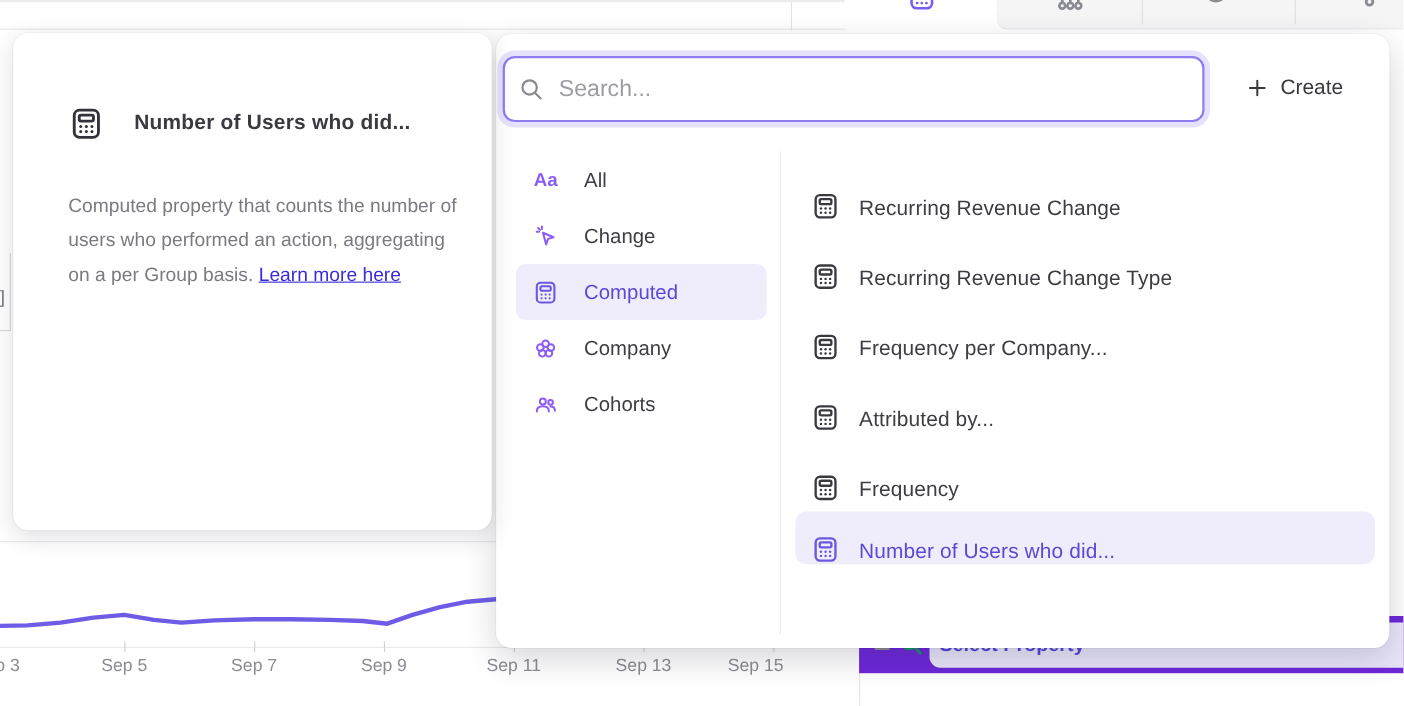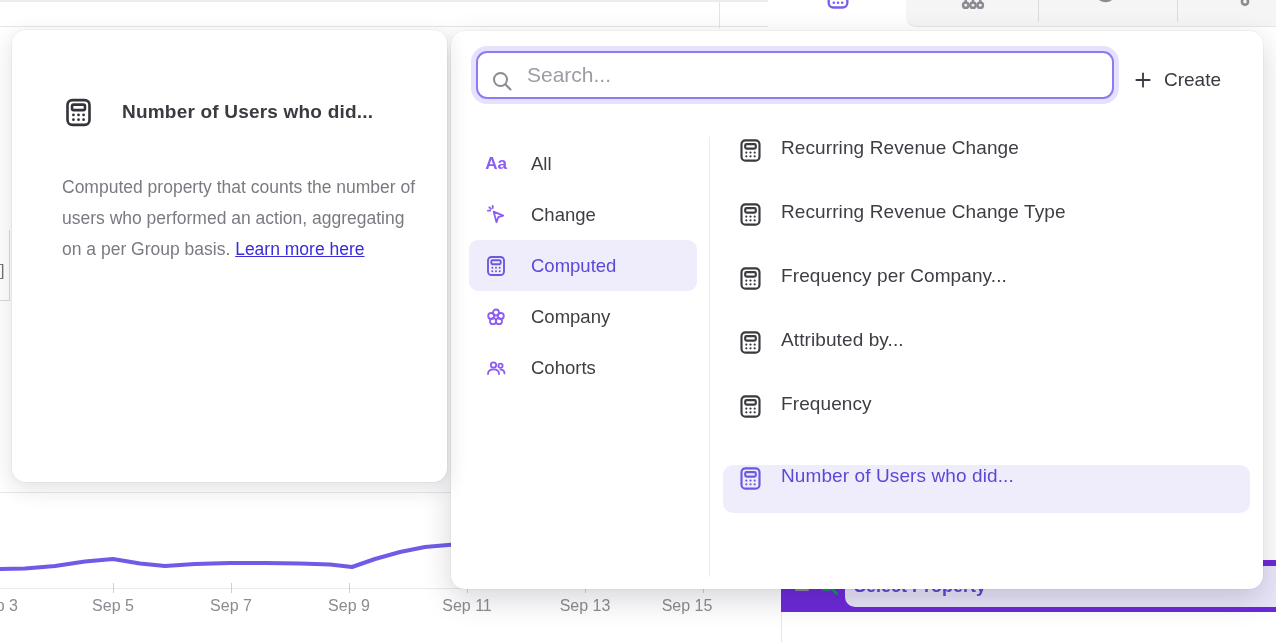--- a/index.html
+++ b/index.html
@@ -47,21 +47,21 @@
   .tt-title { position:absolute; left:110px; top:71px; font-size:19px; font-weight:700;
     color:#3b3a41; letter-spacing:.2px; }
   .tt-desc { position:absolute; left:50px; top:142px; width:365px;
     font-size:17.5px; line-height:31px; color:#7b7a82; }
   .tt-desc a { color:#372cda; text-decoration:underline; cursor:pointer; }
 
   
   .panel { position:absolute; left:451px; top:31px; width:812px; height:558px;
     background:#fff; border-radius:14px;
     box-shadow:0 10px 30px rgba(25,25,50,.18), 0 0 0 1px rgba(0,0,0,.03); }
-  .searchwrap { position:absolute; left:25px; top:20px; width:638px; height:48px; }
+  .searchwrap { position:absolute; left:6px; top:20px; width:638px; height:60px; }
   .searchwrap input { width:100%; height:100%; border:2px solid #8d7cf0; border-radius:11px;
     outline:none; box-shadow:0 0 0 5px rgba(143,124,245,.22);
     font-size:21px; color:#3b3a41; padding-left:49px;
     font-family:"Liberation Sans", sans-serif; }
   .searchwrap input::placeholder { color:#9d9ca5; }
   .search-glass { position:absolute; left:14px; top:18px; color:#8a8a92; pointer-events:none; }
   .create-btn { position:absolute; left:682px; top:38px; display:flex; align-items:center;
     gap:11px; color:#3a3940; font-size:19px; font-weight:500; cursor:pointer; }
 
   .cats { position:absolute; left:18px; top:107px; width:228px; }
@@ -70,21 +70,21 @@
   .cat-row .cicon { width:26px; display:flex; justify-content:center; color:#8b5cf6; }
   .cat-row .clabel { margin-left:22px; font-size:18.5px; color:#3e3d44; font-weight:500; }
   .cat-row.selected { background:#efedfb;align-items:center; }
   .cat-row.selected .cicon { color:#6a59e0; }
   .cat-row.selected .clabel { color:#5a49d6; }
   .aa-glyph { font-size:17px; font-weight:700; color:#3a3940; letter-spacing:0; }
 
   .panel-vdiv { position:absolute; left:258px; top:106px; width:1px; height:440px; background:#ececf0; }
 
   .items { position:absolute; left:272px; top:106px; width:527px; }
-  .item-row { position:relative; height:64px; display:flex; align-items:flex-start;
+  .item-row { position:relative; height:64px; display:flex; align-items:flex-end;
     padding-left:13px; cursor:pointer; }
   .item-row .iicon { width:28px; display:flex; justify-content:center; color:#3a3940; }
   .item-row .ilabel { margin-left:17px; font-size:19px; color:#3e3d44; font-weight:500;
     letter-spacing:.1px; }
   .item-row.selected { height:48px; margin:8px 0; background:#efedfc; border-radius:10px; }
   .item-row.selected .iicon { color:#6a59e0; }
   .item-row.selected .ilabel { color:#5a49d6; }
 </style>
 </head>
 <body>

